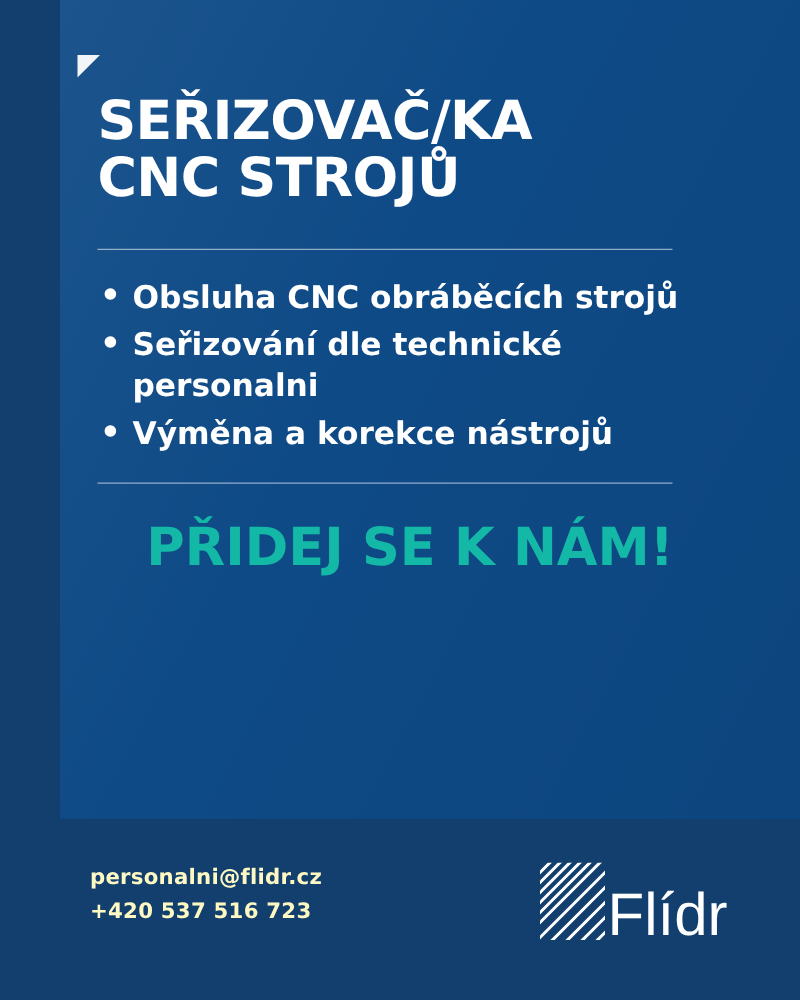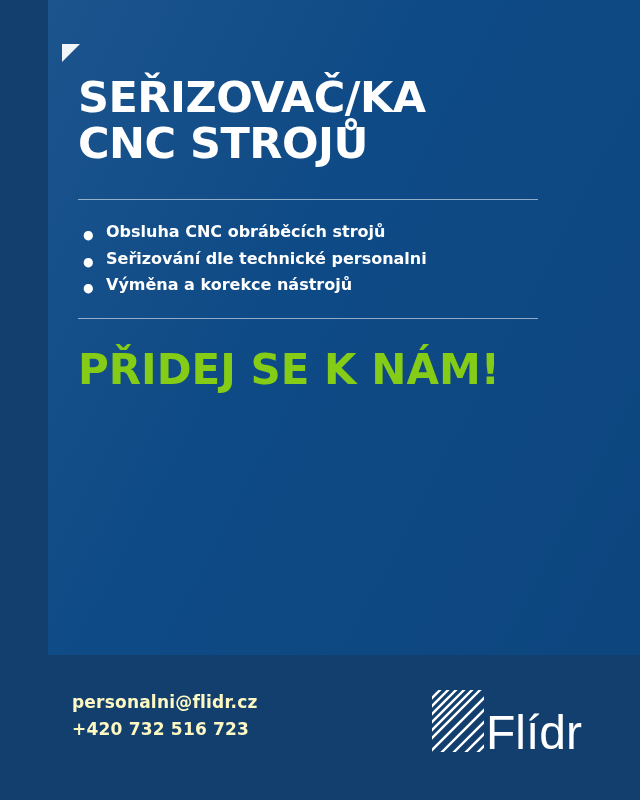--- a/index.html
+++ b/index.html
@@ -100,43 +100,44 @@
   ul.bullets {
     list-style: none;
     margin: 0;
     padding: 0;
   }
   ul.bullets li {
     position: relative;
     color: #ffffff;
     font-family: "DejaVu Sans", sans-serif;
     font-weight: bold;
-    font-size: 16px;
+    font-size: 25px;
     line-height: 1.30;
     padding-left: 28px;
     margin-bottom: 6px;
     max-width: 440px;
   }
   ul.bullets li:before {
     content: "\2022";
     position: absolute;
     left: 2px;
     top: -1px;
     font-size: 26px;
     color: #ffffff;
   }
 
   .cta {
-    color: #84cc16;
+    color: #14b8a6;
     font-family: "DejaVu Sans", sans-serif;
     font-weight: bold;
     font-size: 42px;
     letter-spacing: 0px;
     margin: 0;
     text-transform: uppercase;
+    text-align: center;
   }
 
   
   .footer {
     position: absolute;
     left: 72px;
     bottom: 58px;
     width: 320px;
   }
   .footer div {
@@ -201,21 +202,21 @@
       <li>Výměna a korekce nástrojů</li>
     </ul>
 
     <div class="rule lower"></div>
 
     <p class="cta">PŘIDEJ SE K NÁM!</p>
   </div>
 
   <div class="footer">
     <div>personalni@flidr.cz</div>
-    <div>+420 732 516 723</div>
+    <div>+420 537 516 723</div>
   </div>
 
   <div class="logo">
     <span class="logo-mark">
       <svg width="52" height="62" viewBox="0 0 52 62" xmlns="http://www.w3.org/2000/svg">
         <g stroke="#ffffff" stroke-width="2.4" fill="none">
           <line x1="-6" y1="14" x2="30" y2="-22"></line>
           <line x1="-6" y1="22" x2="38" y2="-22"></line>
           <line x1="-6" y1="30" x2="46" y2="-22"></line>
           <line x1="-6" y1="38" x2="54" y2="-22"></line>

